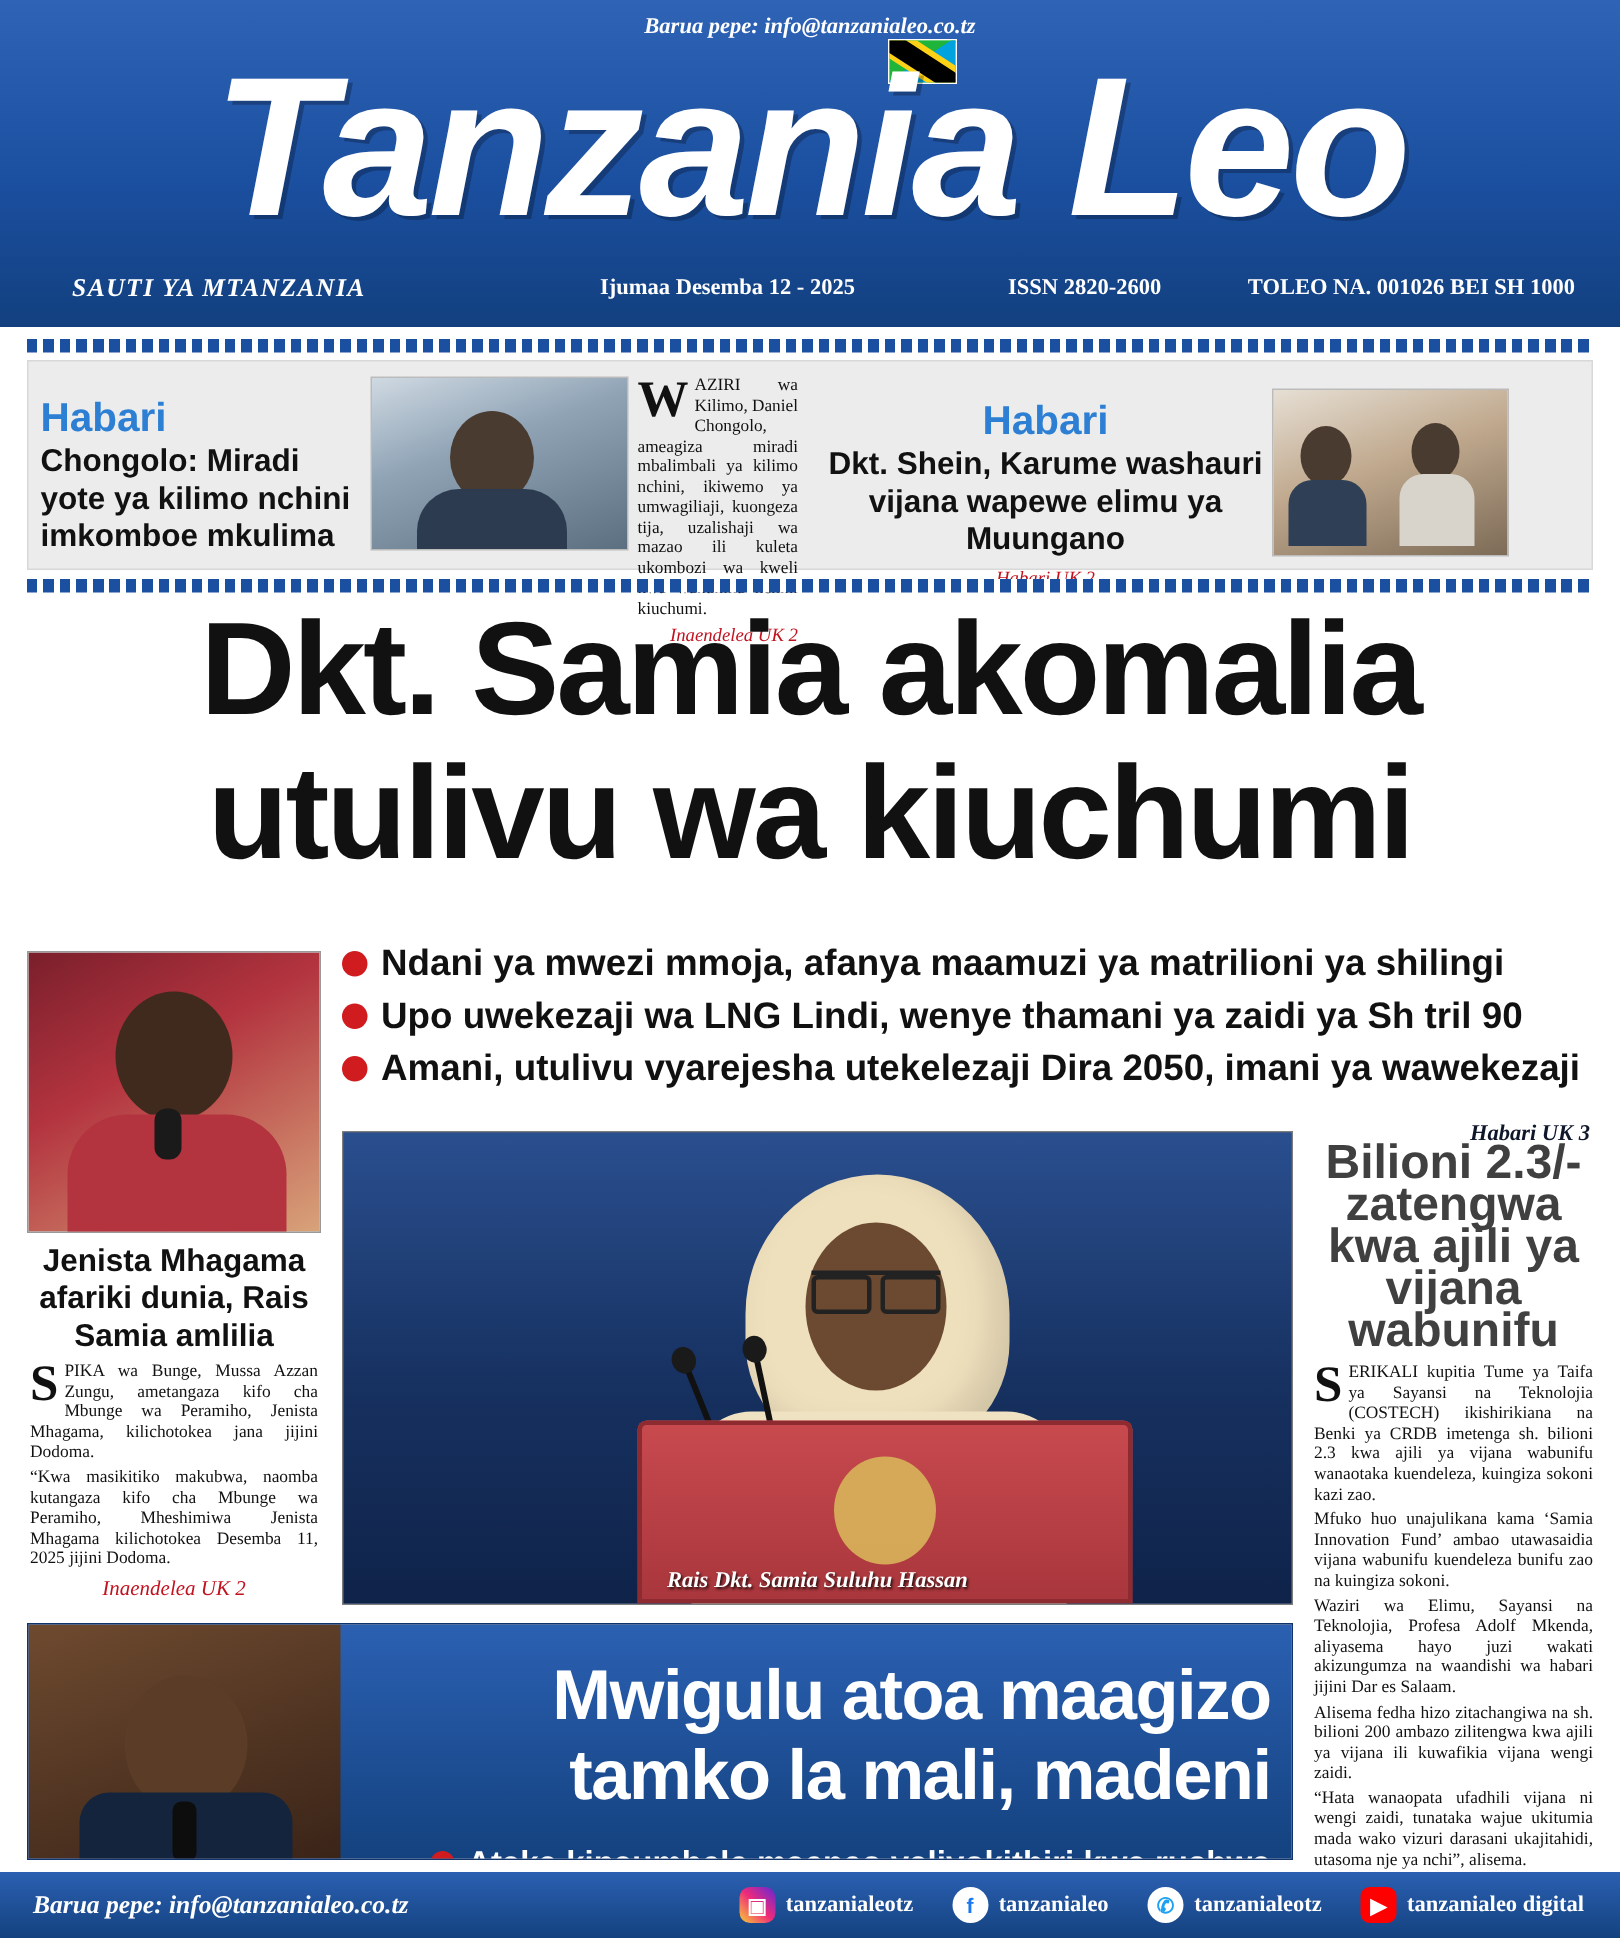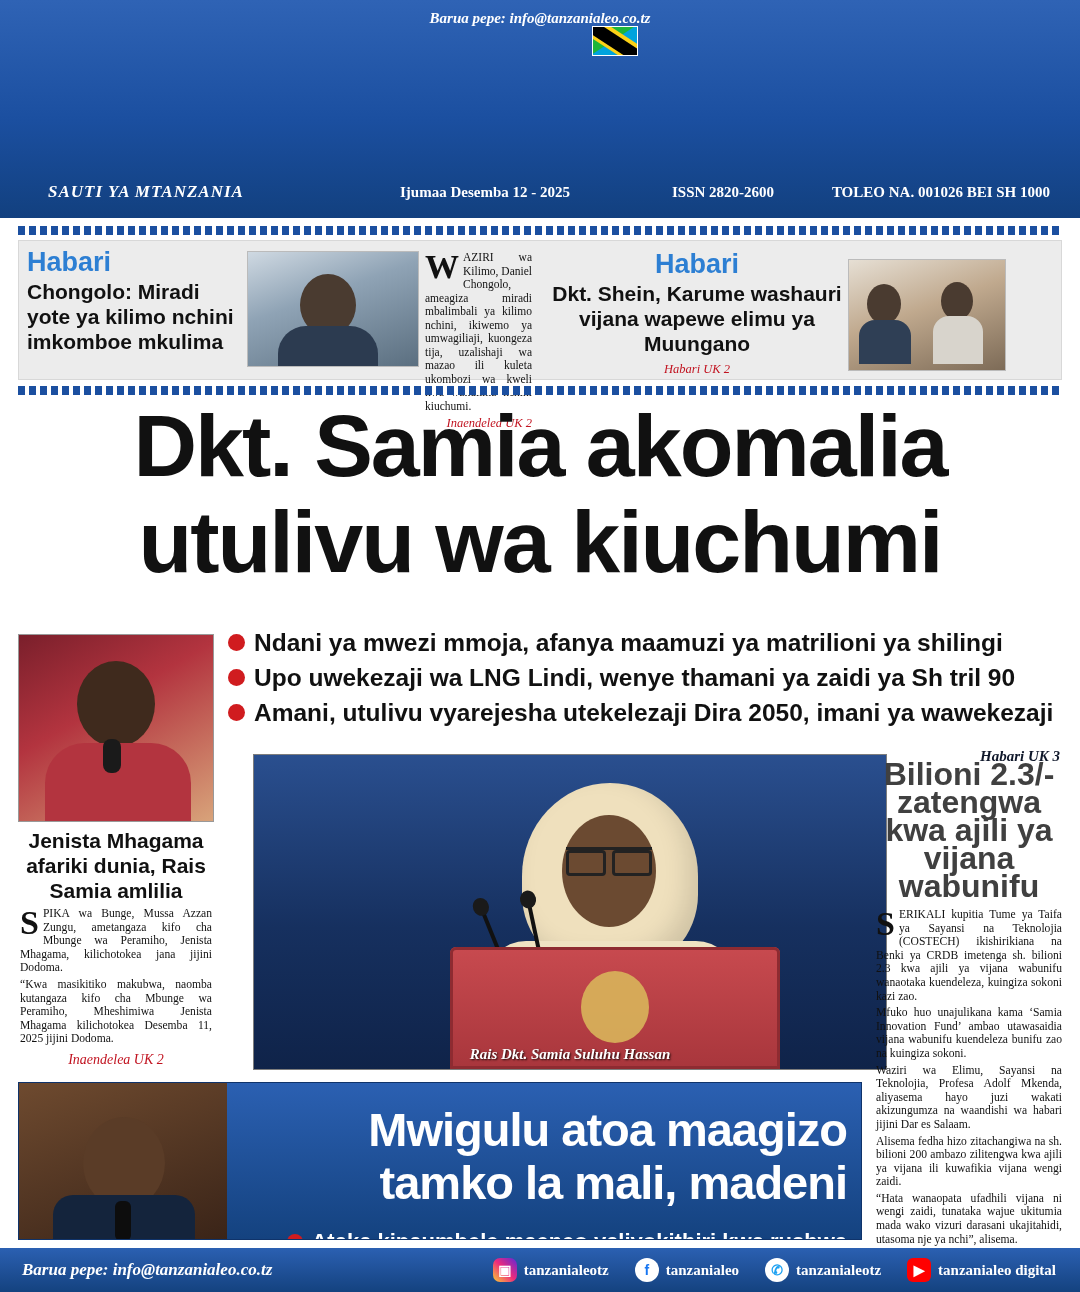--- a/index.html
+++ b/index.html
@@ -146,21 +146,21 @@
   }
   .teaser-left-text {
     width: 220px;
     padding-right: 6px;
   }
   .teaser-kicker {
     color: #2d7fd3;
     font-size: 27px;
     font-weight: bold;
     line-height: 30px;
-    margin: 0 0 2px 0;
+    margin: 16px 0 2px 0;
     font-family: "Liberation Sans", sans-serif;
   }
   .teaser-head {
     color: #111111;
     font-size: 21px;
     font-weight: bold;
     line-height: 25px;
     font-family: "Liberation Sans", sans-serif;
   }
   .teaser-photo {
@@ -307,21 +307,20 @@
   }
 
   
   .center-photo {
     position: absolute;
     left: 228px; top: 754px;
     width: 634px; height: 316px;
     border: 1px solid #7d7d7d;
     overflow: hidden;
     background: #1d3f7a;
-    margin-left: 25px;
   }
   .cp-bg {
     position: absolute; inset: 0;
     background: linear-gradient(180deg,#2a4f8f 0%, #16305f 55%, #0f2349 100%);
   }
   .cp-scarf {
     position: absolute;
     left: 268px; top: 28px;
     width: 176px; height: 186px;
     border-radius: 50% 50% 40% 40%;
@@ -569,20 +568,21 @@
   <div class="masthead">
     <div class="email-top">Barua pepe: info@tanzanialeo.co.tz</div>
 
     <div class="flag">
       <div class="tri-green"></div>
       <div class="tri-blue"></div>
       <div class="stripe-y1"></div>
       <div class="stripe-black"></div>
     </div>
 
+    <div class="masthead-title">Tanzania Leo</div>
 
     <div class="masthead-bottom">
       <div class="slogan">SAUTI YA MTANZANIA</div>
       <div class="issue-date">Ijumaa  Desemba 12 - 2025</div>
       <div class="issn">ISSN 2820-2600</div>
       <div class="toleo">TOLEO NA. 001026 BEI SH 1000</div>
     </div>
   </div>
 
   <div class="dash-rule" style="top:226px"></div>

